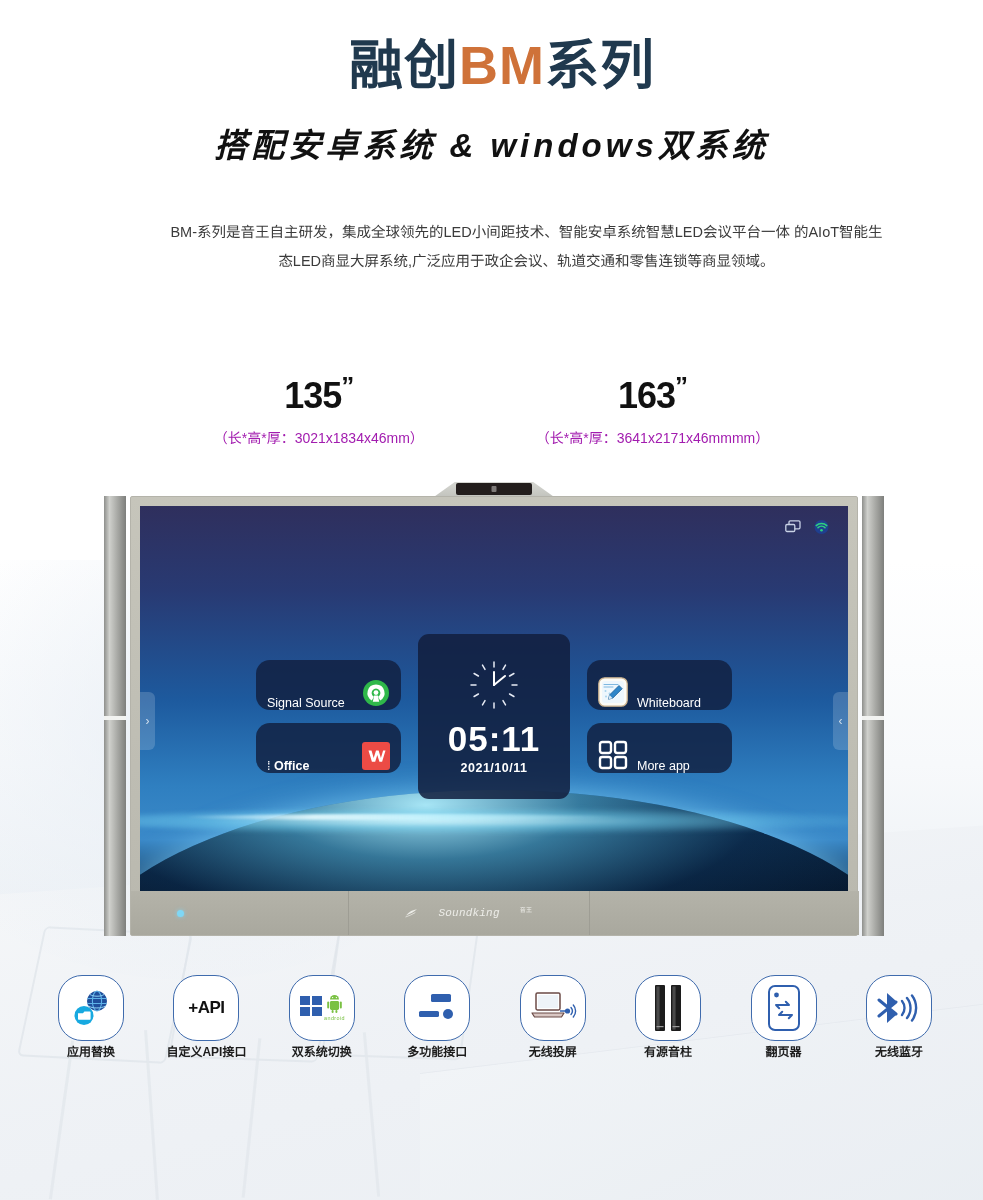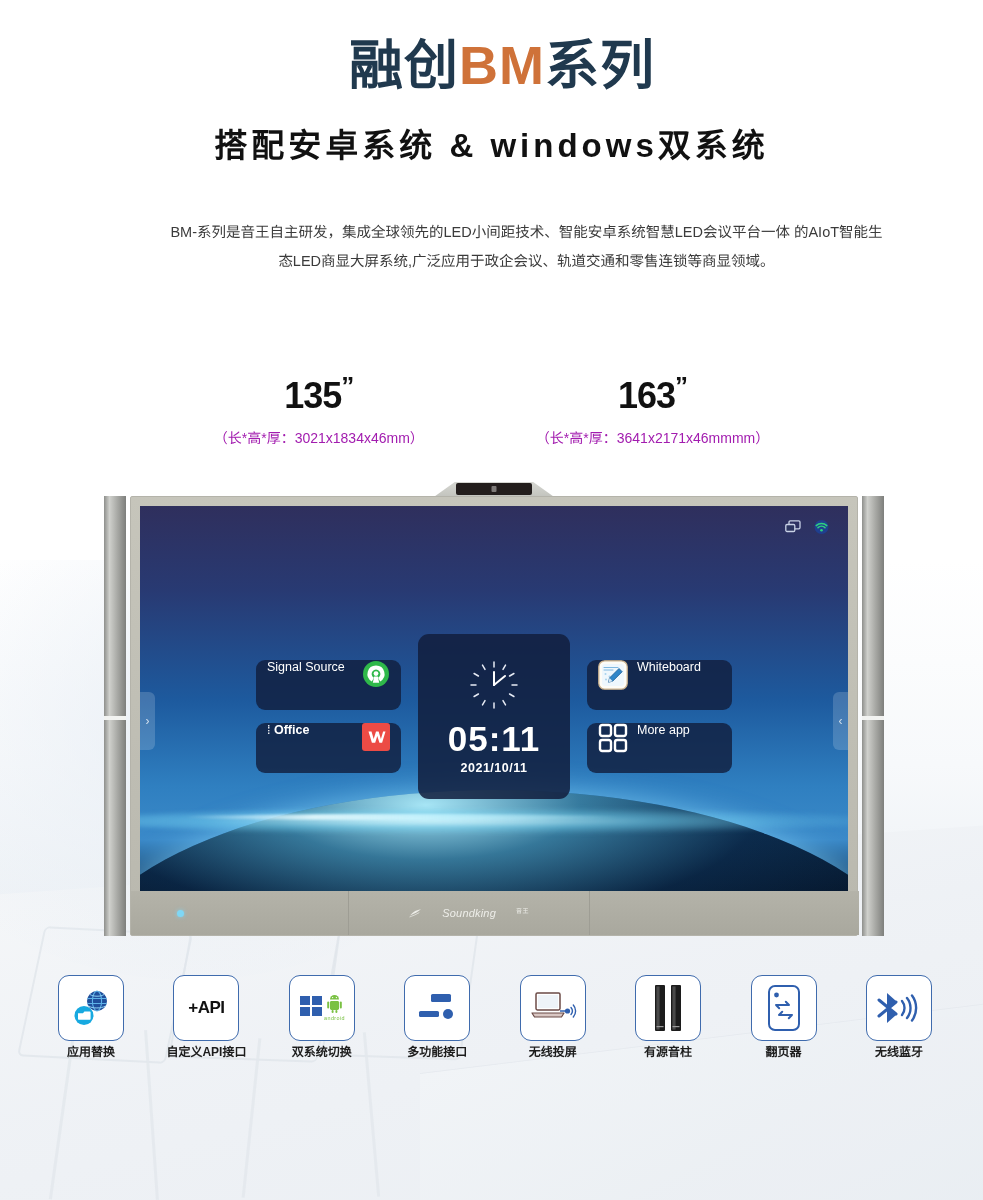--- a/index.html
+++ b/index.html
@@ -98,20 +98,21 @@
     position: absolute;
     left: 0; top: 126px;
     width: 983px;
     text-align: center;
     font-size: 33px;
     font-weight: 700;
     letter-spacing: 4px;
     color: #111111;
     line-height: 1.2;
     white-space: nowrap;
+    font-style: italic;
   }
 
   .desc {
     position: absolute;
     left: 130px; top: 218px;
     width: 723px;
     text-align: center;
     font-size: 14.5px;
     line-height: 2.0;
     color: #3b3b3b;
@@ -286,23 +287,23 @@
     transform: translateX(-50%);
     display: flex;
     align-items: center;
     gap: 17px;
   }
   .col { display: flex; flex-direction: column; gap: 13px; }
 
   .tile {
     width: 145px; height: 50px;
     background: rgba(17, 30, 62, .82);
-    border-radius: 9px;
-    display: flex;
-    align-items: flex-start;
+    border-radius: 14px;
+    display: flex;
+    align-items: flex-end;
     gap: 9px;
     padding: 0 11px;
     color: #ffffff;
     font-size: 12.5px;
   }
   .tile .t-label { white-space: nowrap; }
   .tile.icon-right { justify-content: space-between; }
 
   .clock-card {
     width: 152px; height: 165px;
@@ -344,20 +345,21 @@
     width: 7px; height: 7px; border-radius: 50%;
     background: #7fd7f5;
     box-shadow: 0 0 4px rgba(127,215,245,.8);
   }
   .brand {
     display: flex;
     align-items: flex-start;
     gap: 20px;
     color: #f3f3ef;
     opacity: .92;
+    font-family: Liberation Mono, monospace;
   }
   .brand-name {
     font-size: 11px;
     font-style: italic;
     letter-spacing: .2px;
     line-height: 1;
   }
   .brand-cn {
     font-size: 6px;
     line-height: 1;
@@ -372,21 +374,21 @@
     width: 890px;
     display: flex;
     justify-content: space-between;
   }
   .feature { width: 82px; text-align: center; }
   .feature-box {
     width: 66px; height: 66px;
     margin: 0 auto;
     background: #ffffff;
     border: 1.5px solid #3f6bad;
-    border-radius: 11px;
+    border-radius: 24px;
     display: flex;
     align-items: center;
     justify-content: center;
     overflow: hidden;
   }
   .feature-label {
     margin-top: 1px;
     font-size: 12px;
     font-weight: 700;
     color: #1c1c1c;

